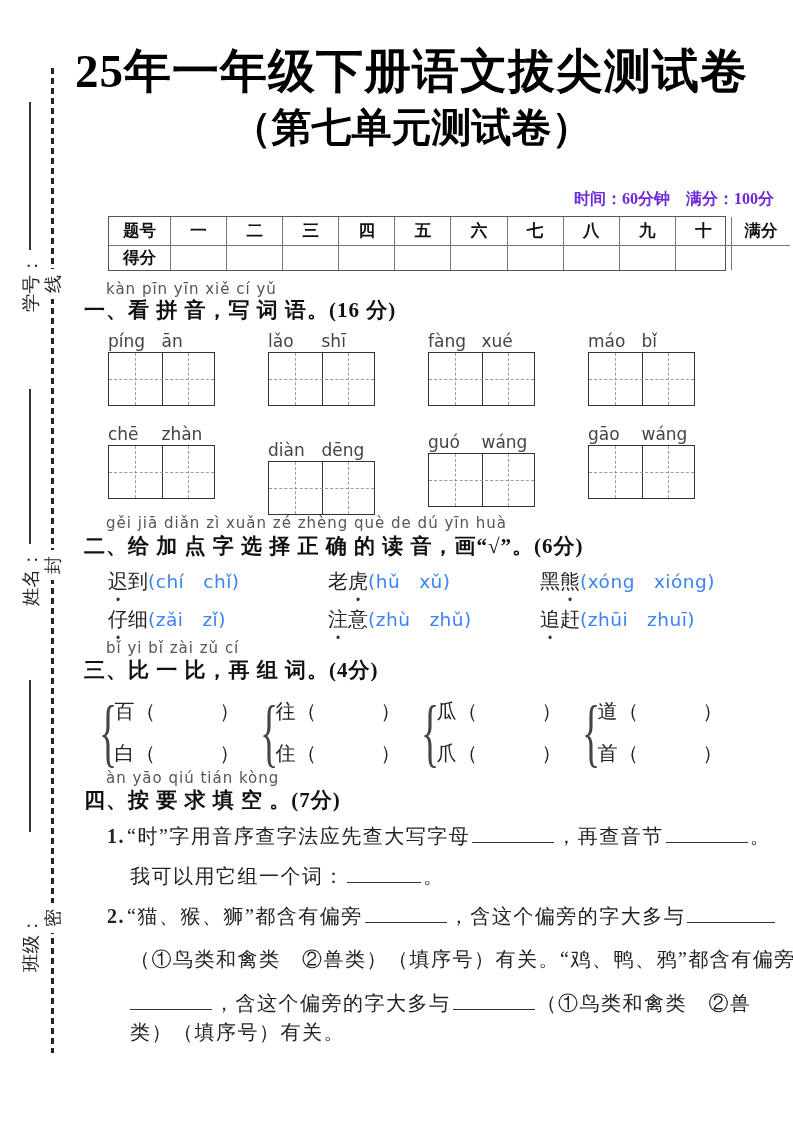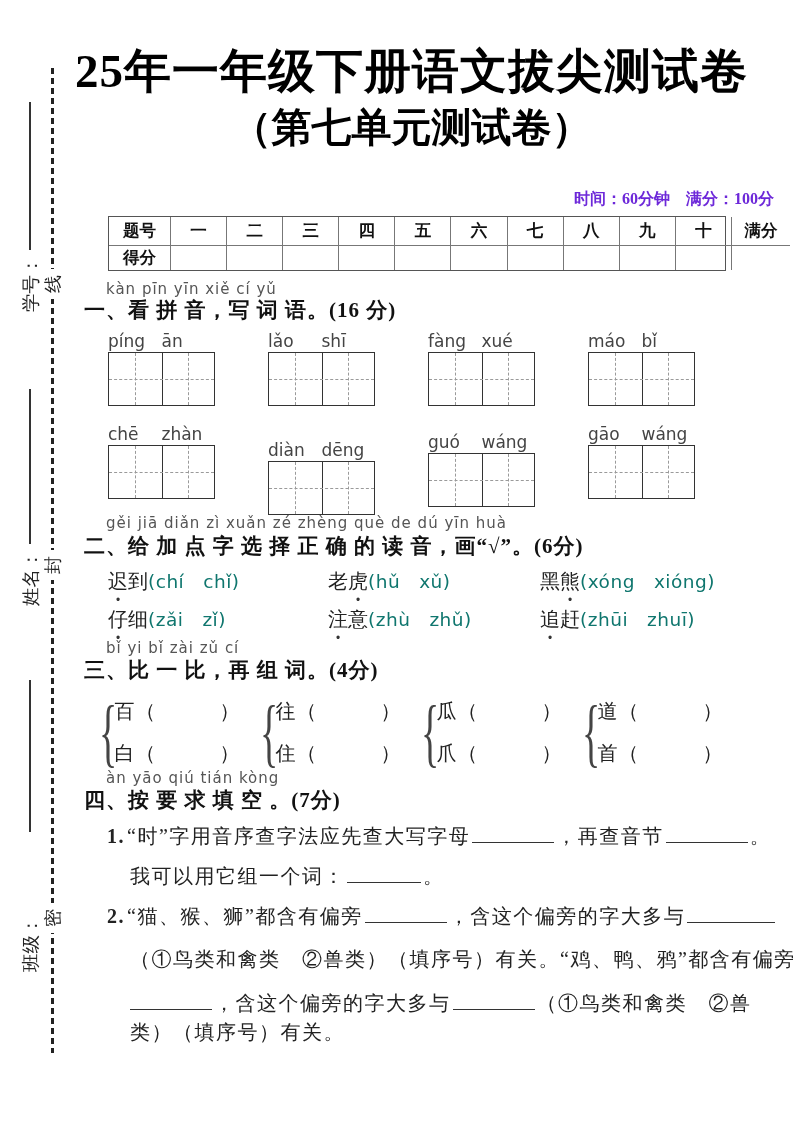--- a/index.html
+++ b/index.html
@@ -48,21 +48,21 @@
   .pgrid .vs{position:absolute;left:50%;top:0;bottom:0;width:0;border-left:1.3px solid #333;}
   .pgrid .hd{position:absolute;top:50%;left:0;right:0;height:0;border-top:1px dashed #9a9a9a;}
   .pgrid .vd{position:absolute;top:0;bottom:0;width:0;border-left:1px dashed #9a9a9a;}
   .pgrid .q1{left:25%;} .pgrid .q3{left:75%;}
 
   
   .s2item{position:absolute;font-size:20px;white-space:nowrap;}
   .s2item .ch{position:relative;display:inline-block;}
   .s2item .ch.dotted::after{content:"·";position:absolute;left:50%;transform:translateX(-50%);
       bottom:-0.78em;font-size:20px;font-weight:bold;color:#333;}
-  .s2item .opt{font-family:"DejaVu Sans",sans-serif;font-size:18.5px;color:#0f766e;letter-spacing:.5px;}
+  .s2item .opt{font-family:"DejaVu Sans",sans-serif;font-size:18.5px;color:#3b82f6;letter-spacing:.5px;}
 
   
   .s3g{position:absolute;display:flex;align-items:center;}
   .brace{font-size:76px;font-weight:100;color:#444;line-height:78px;
       transform:scaleX(.5);transform-origin:center;margin:0 -12px 0 -14px;}
   .s3lines div{font-size:20px;line-height:42px;white-space:nowrap;letter-spacing:1px;}
 
   
   .tline{position:absolute;font-size:20px;letter-spacing:1.5px;white-space:nowrap;color:#222;}
   .tnum{font-weight:bold;margin-right:2px;}

